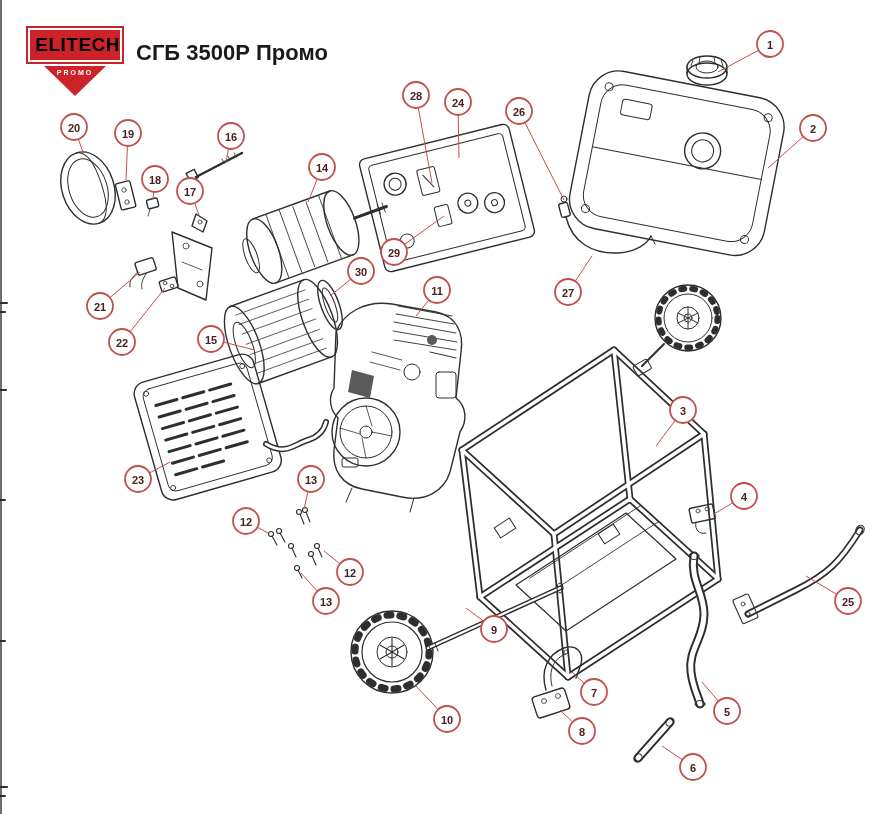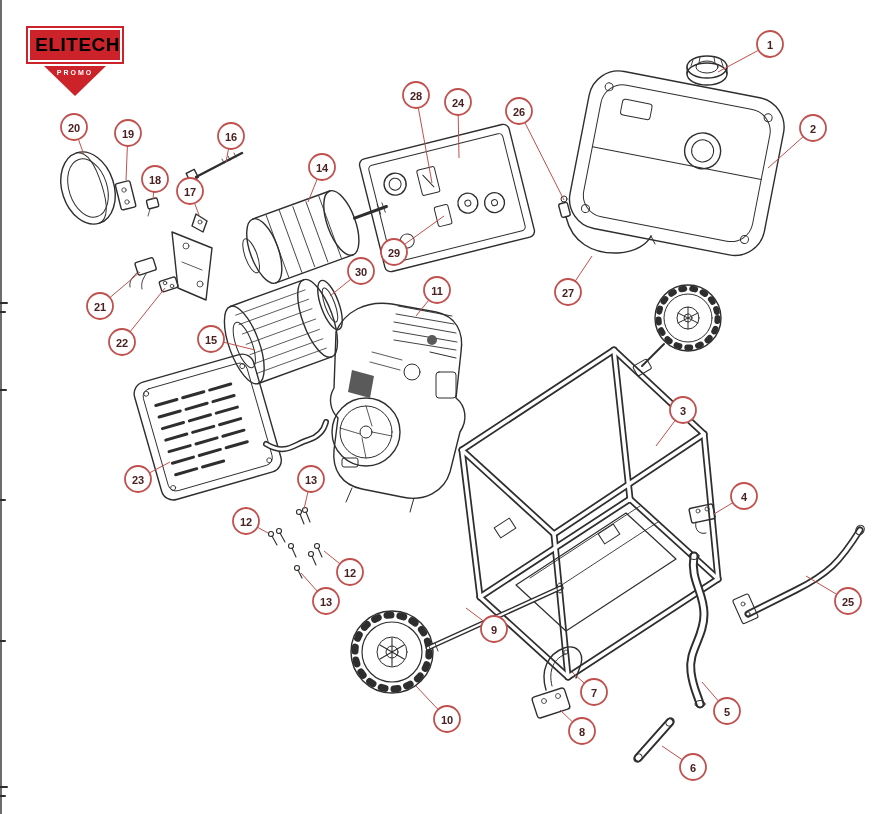--- a/index.html
+++ b/index.html
@@ -458,15 +458,16 @@
       </g>
     </svg>
 
   <header class="header">
     <div class="brand">
       <div class="brand-box">ELITECH</div>
       <div class="brand-chevron">
         <span class="brand-sub">PROMO</span>
       </div>
     </div>
+    <h1 class="title">СГБ 3500Р Промо</h1>
   </header>
 
 </div>
 
 </body></html>

